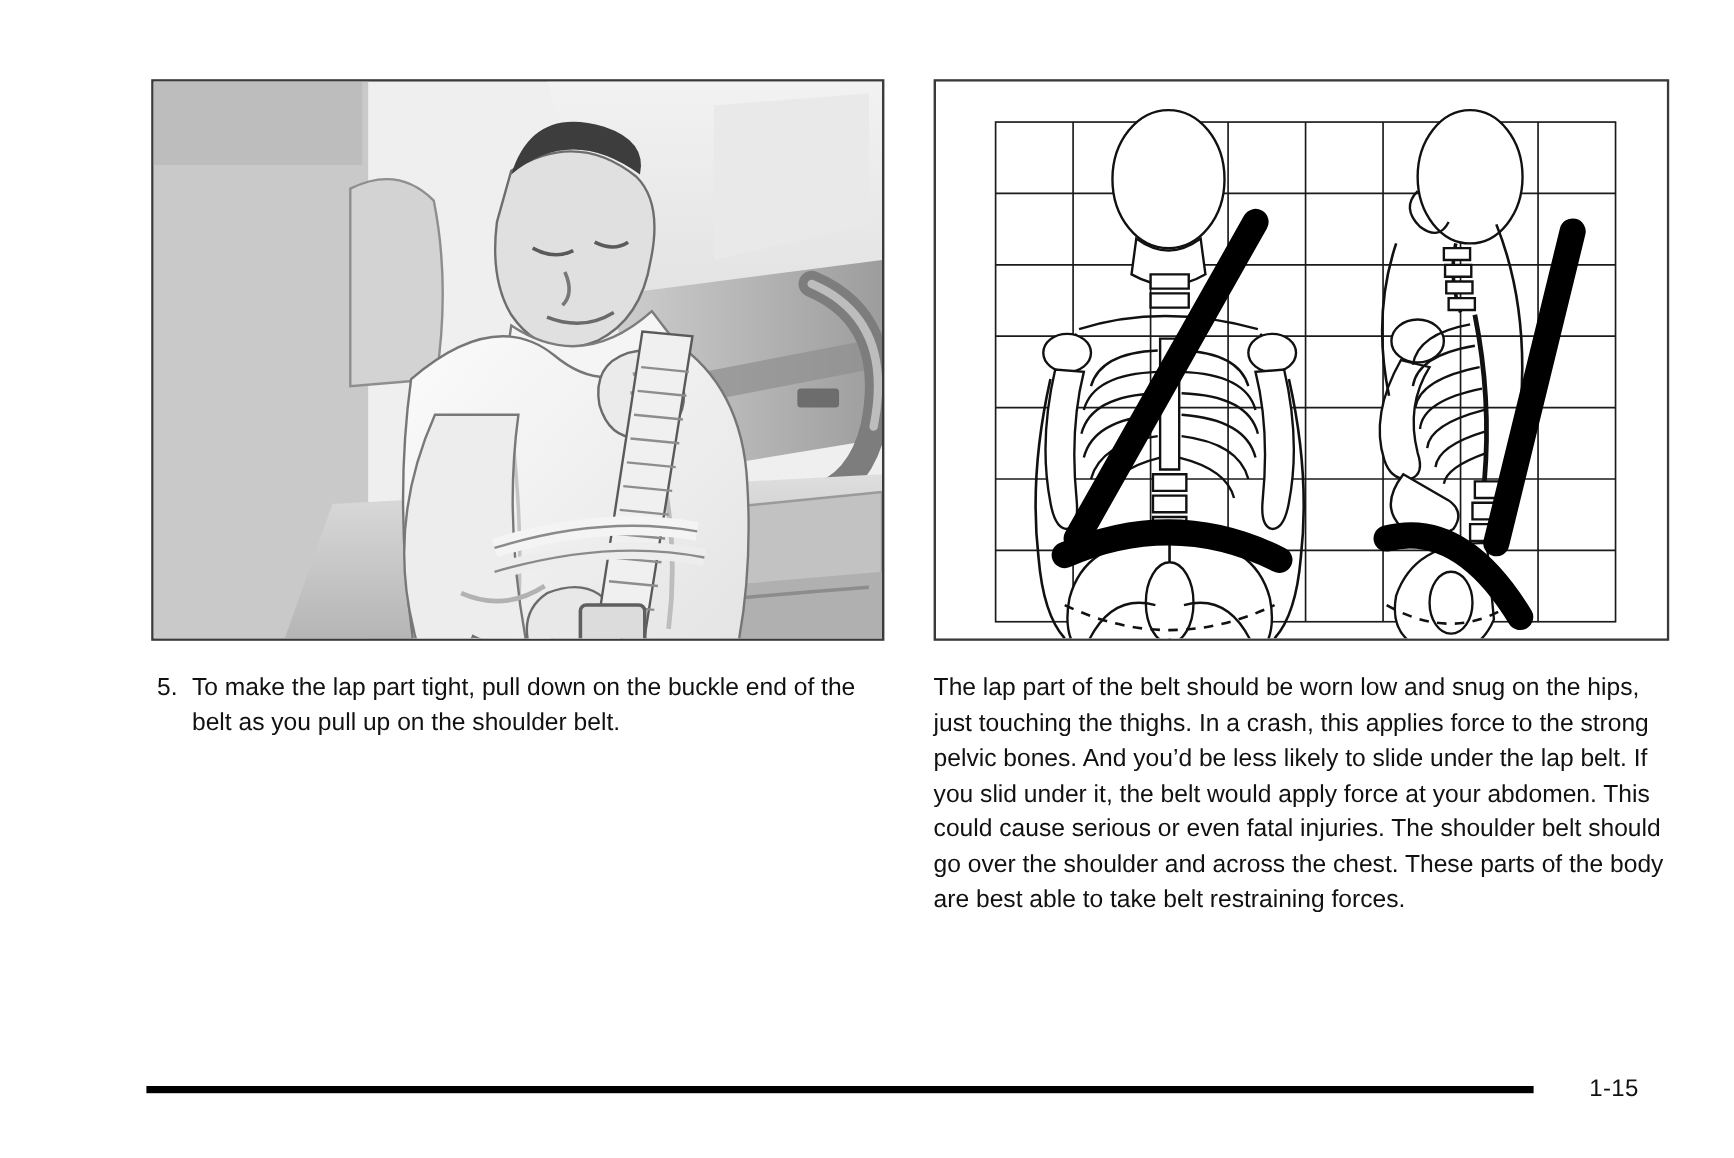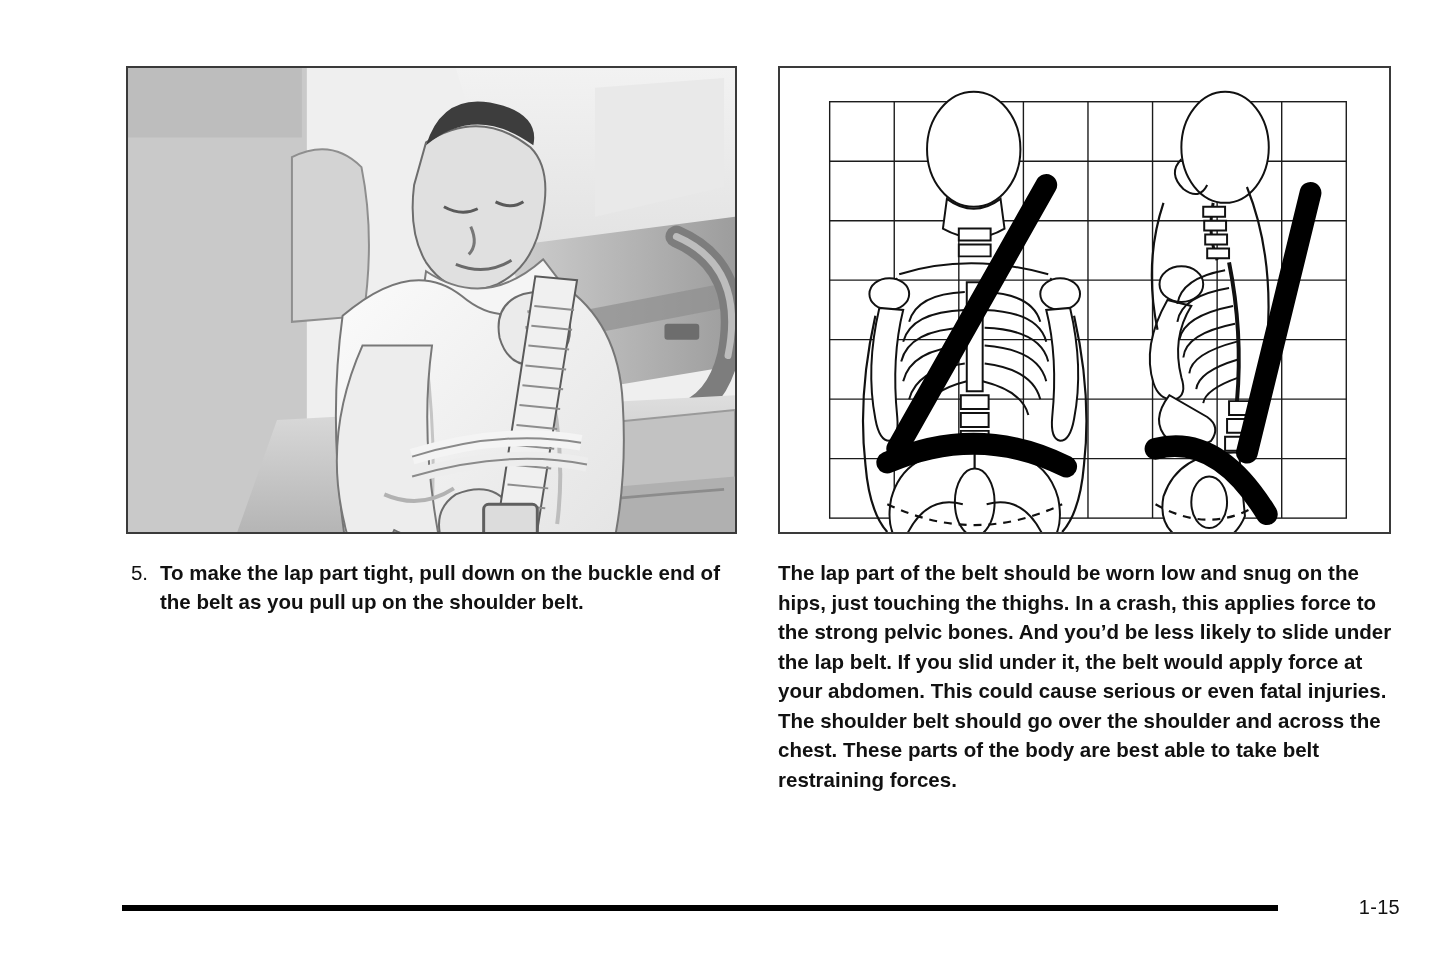--- a/index.html
+++ b/index.html
@@ -73,29 +73,27 @@
   }
   .numbered-item .num {
     width: 34px;
     flex: 0 0 34px;
     text-align: right;
     padding-right: 12px;
     box-sizing: border-box;
   }
   .numbered-item .body {
     flex: 1 1 auto;
-    font-weight: bold;
   }
 
   p.para {
     margin: 0 0 22px 0;
     font-size: 20.5px;
     line-height: 29.5px;
     color: #111;
-    font-weight: bold;
   }
   p.para:last-child {
     margin-bottom: 0;
   }
 
   
   .footer-rule {
     position: absolute;
     left: 122px;
     top: 905px;
@@ -104,21 +102,21 @@
     background: #000;
   }
   .page-number {
     position: absolute;
     left: 1290px;
     top: 894px;
     width: 110px;
     font-size: 20px;
     line-height: 26px;
     color: #111;
-    text-align: right;
+    text-align: center;
     letter-spacing: 0.3px;
   }
 </style>
 </head>
 <body>
 
 <div class="page">
 
   <div class="fig" id="fig-left">
     <svg viewBox="0 0 611 468" preserveAspectRatio="none" aria-hidden="true">

